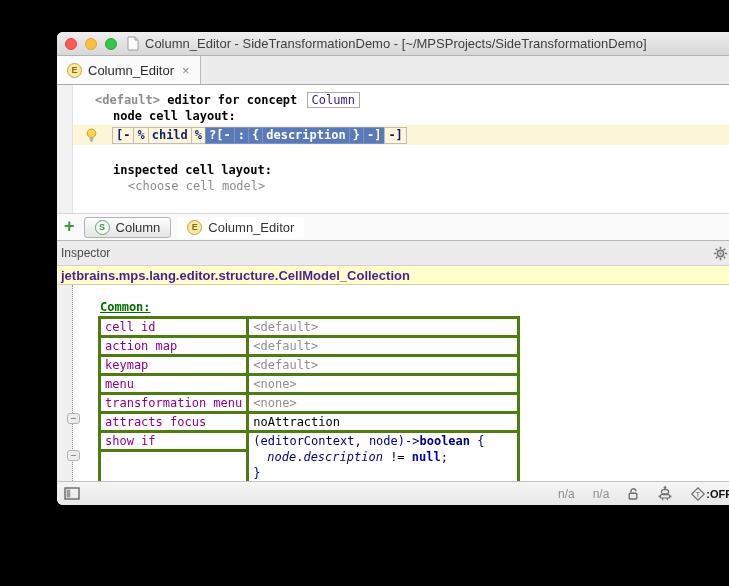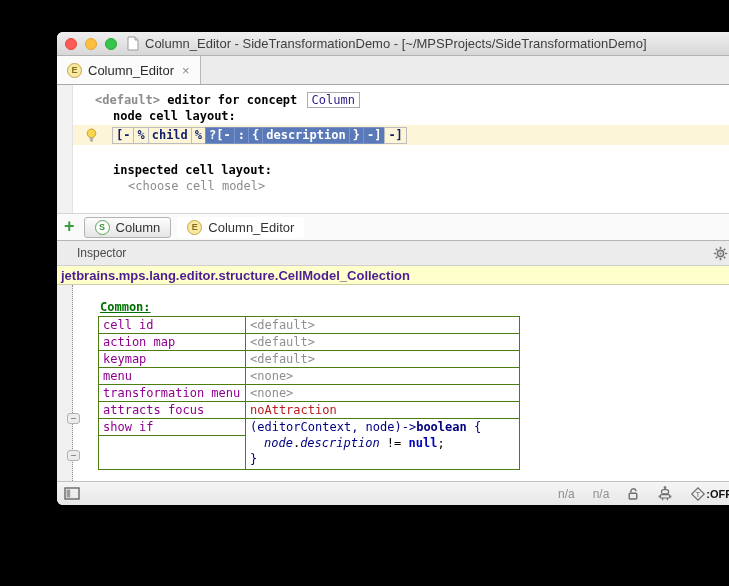--- a/index.html
+++ b/index.html
@@ -66,21 +66,21 @@
              line-height:1; }
   .ctab { display:flex; align-items:center; gap:6px; height:21px; padding:0 10px;
           font-size:13px; color:#333; }
   .ctab.raised { border:1px solid #b3b3b3; border-radius:3px;
                  background:linear-gradient(#fdfdfd,#e5e5e5); }
   .ctab.flat { margin-left:6px; background:#fff; border-radius:3px; }
 
   
   .insp-header { height:25px; flex:0 0 25px; background:#ececec;
                  border-bottom:1px solid #cfcfcf; display:flex; align-items:center; }
-  .insp-title { font-size:12px; color:#4a4a4a; margin-left:20px; flex:1; }
+  .insp-title { font-size:12px; color:#4a4a4a; margin-left:4px; flex:1; }
   .hdr-icons { display:flex; align-items:center; gap:14px; margin-right:12px; }
   .gear-wrap { display:flex; align-items:center; gap:2px; }
   .caret-down { width:0; height:0; border-left:3px solid transparent;
                 border-right:3px solid transparent; border-top:4px solid #777; }
 
   .node-bar { height:19px; flex:0 0 19px; background:#ffffcb; border-bottom:1px solid #cfcfa8;
               display:flex; align-items:center; }
   .node-type { font-size:13px; font-weight:bold; color:#4c1d95; margin-left:4px; flex:1;
                white-space:nowrap; }
   .concept-link { font-size:14px; color:#1414e8; text-decoration:underline;
@@ -91,25 +91,25 @@
   .insp-gutter { position:absolute; left:0; top:0; bottom:0; width:16px; background:#f0f0f0;
                  border-right:1px dotted #8f8f8f; }
   .fold-handle { position:absolute; left:10px; width:13px; height:11px; background:#ececec;
                  border:1px solid #b2b2b2; border-radius:3px; }
   .fold-handle::after { content:""; position:absolute; left:3px; right:3px; top:4px;
                         border-top:1px solid #8b8b8b; }
   .insp-content { position:absolute; left:41px; top:15px; right:4px; }
   .section-title { color:#007000; font-weight:bold; text-decoration:underline;
                    margin-left:2px; display:inline-block; margin-bottom:2px; }
   table.ptable { border-collapse:collapse; width:422px; }
-  .ptable td { border:1px solid #4d7c0f; height:17px; padding:0 4px; line-height:16px;
+  .ptable td { border:3px solid #4d7c0f; height:17px; padding:0 4px; line-height:16px;
                white-space:nowrap; }
   .ptable td.lbl { width:147px; color:#8f008f; }
   .ptable td.val { color:#8f8f8f; }
-  .ptable td.val.navy { color:#b91c1c; }
+  .ptable td.val.navy { color:#000000; }
   .ptable td.code { color:#000; vertical-align:top; line-height:16px; }
   .ptable tr.filler td { height:34px; }
   .code-line { height:16px; white-space:nowrap; }
   .cnavy { color:#000080; } .cbold { font-weight:bold; }
   .cital { font-style:italic; color:#000080; }
   .cnull { font-weight:bold; color:#0000bb; }
   .indent1 { padding-left:14px; }
 
   
   .statusbar { height:24px; flex:0 0 24px; background:linear-gradient(#f5f5f5,#e8e8e8);

